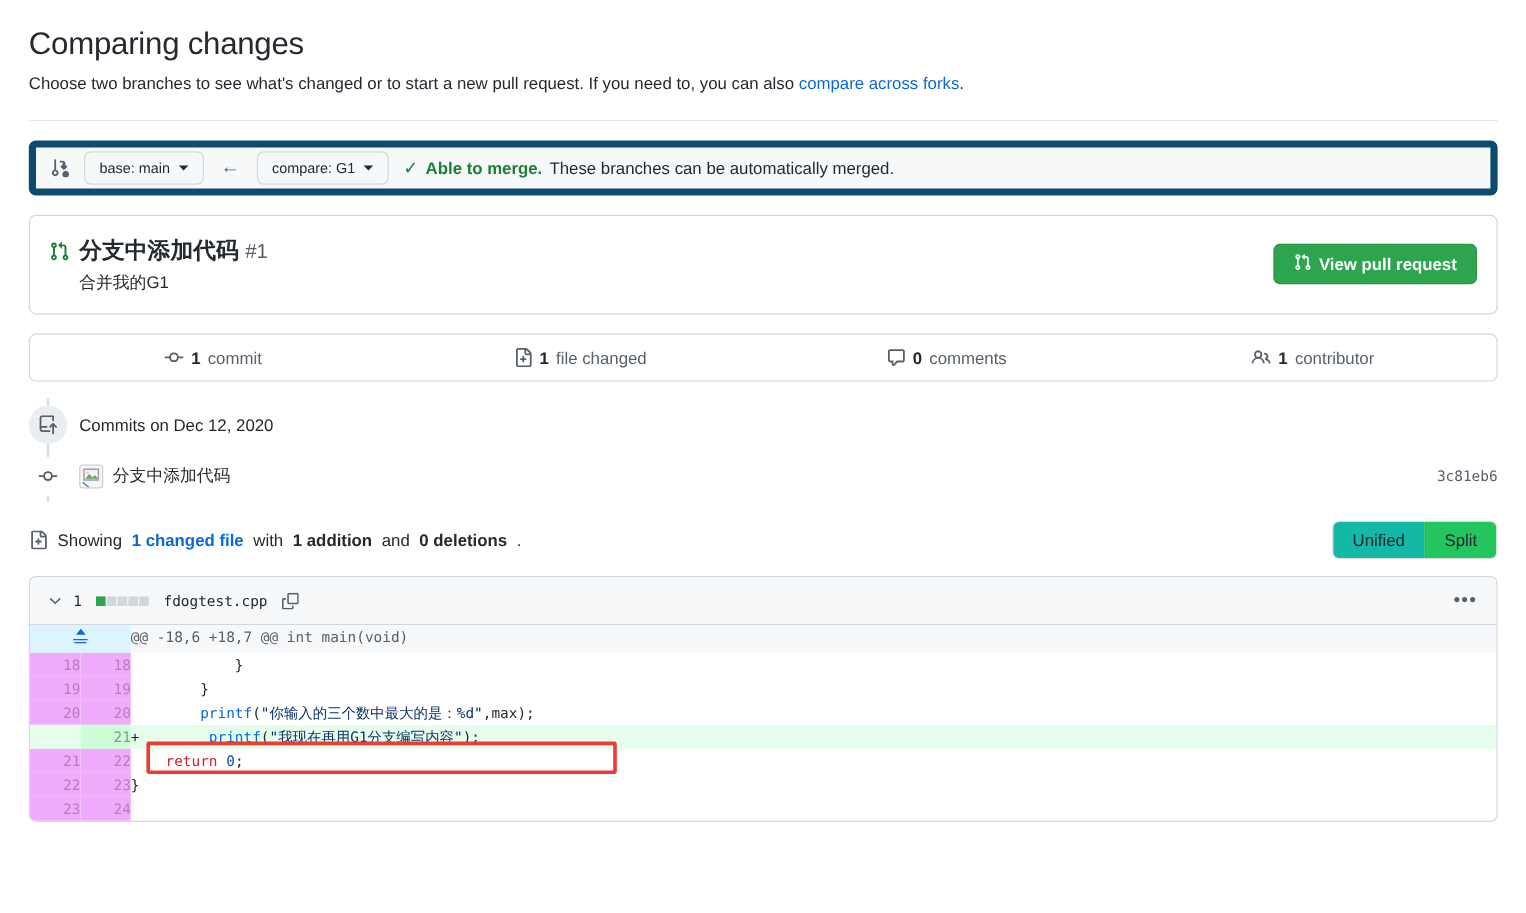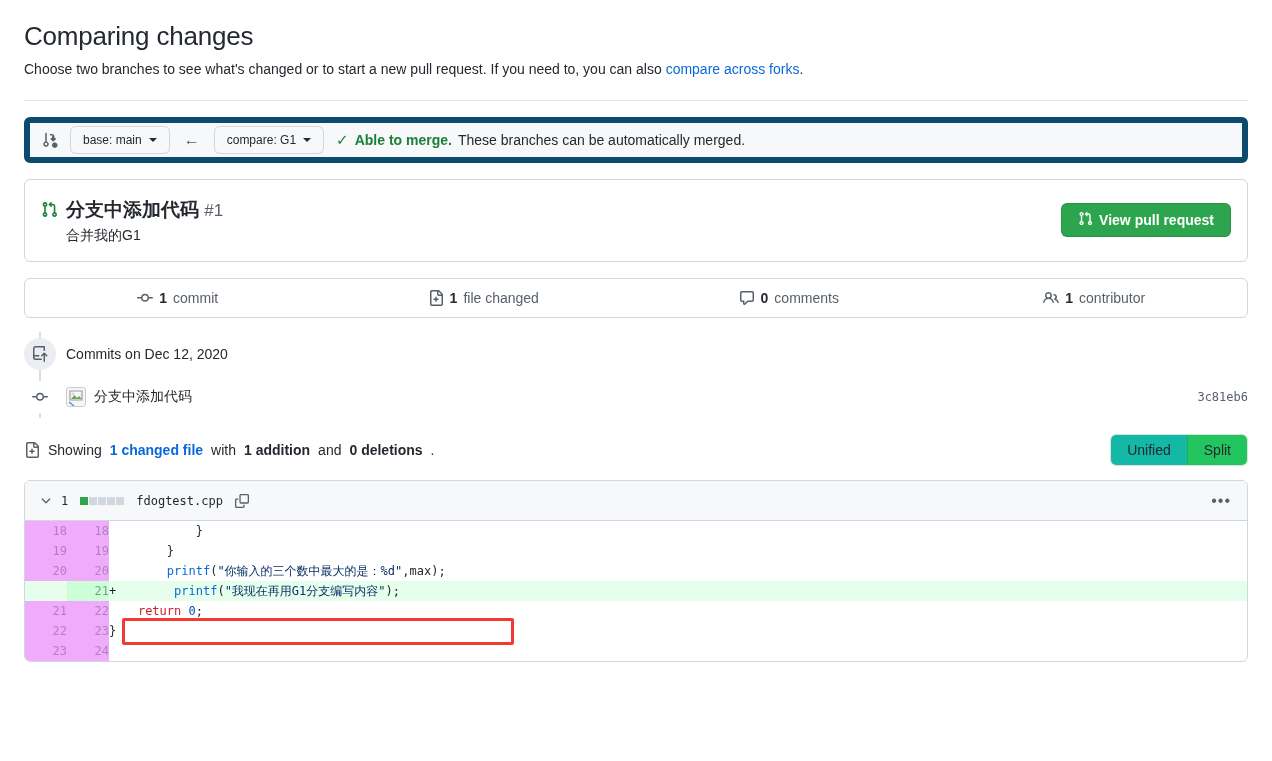--- a/index.html
+++ b/index.html
@@ -346,20 +346,28 @@
         <svg width="14" height="14" viewBox="0 0 16 16" fill="currentColor">
             <path d="M0 6.75C0 5.784.784 5 1.75 5h1.5a.75.75 0 0 1 0 1.5h-1.5a.25.25 0 0 0-.25.25v7.5c0 .138.112.25.25.25h7.5a.25.25 0 0 0 .25-.25v-1.5a.75.75 0 0 1 1.5 0v1.5A1.75 1.75 0 0 1 9.25 16h-7.5A1.75 1.75 0 0 1 0 14.25Z"></path>
             <path d="M5 1.75C5 .784 5.784 0 6.75 0h7.5C15.216 0 16 .784 16 1.75v7.5A1.75 1.75 0 0 1 14.25 11h-7.5A1.75 1.75 0 0 1 5 9.25Zm1.75-.25a.25.25 0 0 0-.25.25v7.5c0 .138.112.25.25.25h7.5a.25.25 0 0 0 .25-.25v-7.5a.25.25 0 0 0-.25-.25Z"></path>
           </svg>
       </span>
       <span class="kebab">•••</span>
     </div>
 
     <table class="diff">
       <tbody>
+        <tr class="hunk">
+          <td class="expand" colspan="2">
+            <svg width="16" height="16" viewBox="0 0 16 16" fill="currentColor">
+                <path d="M8.177 1.073a.25.25 0 0 1 .396 0l3.5 4.5A.25.25 0 0 1 11.875 6h-7A.25.25 0 0 1 4.677 5.573ZM2 9.5h12v1H2Zm1 2.5h10v1H3Z"></path>
+              </svg>
+          </td>
+          <td class="code">@@ -18,6 +18,7 @@ int main(void)</td>
+        </tr>
 
         <tr>
           <td class="ln">18</td>
           <td class="ln">18</td>
           <td class="code">            }</td>
         </tr>
         <tr>
           <td class="ln">19</td>
           <td class="ln">19</td>
           <td class="code">        }</td>

